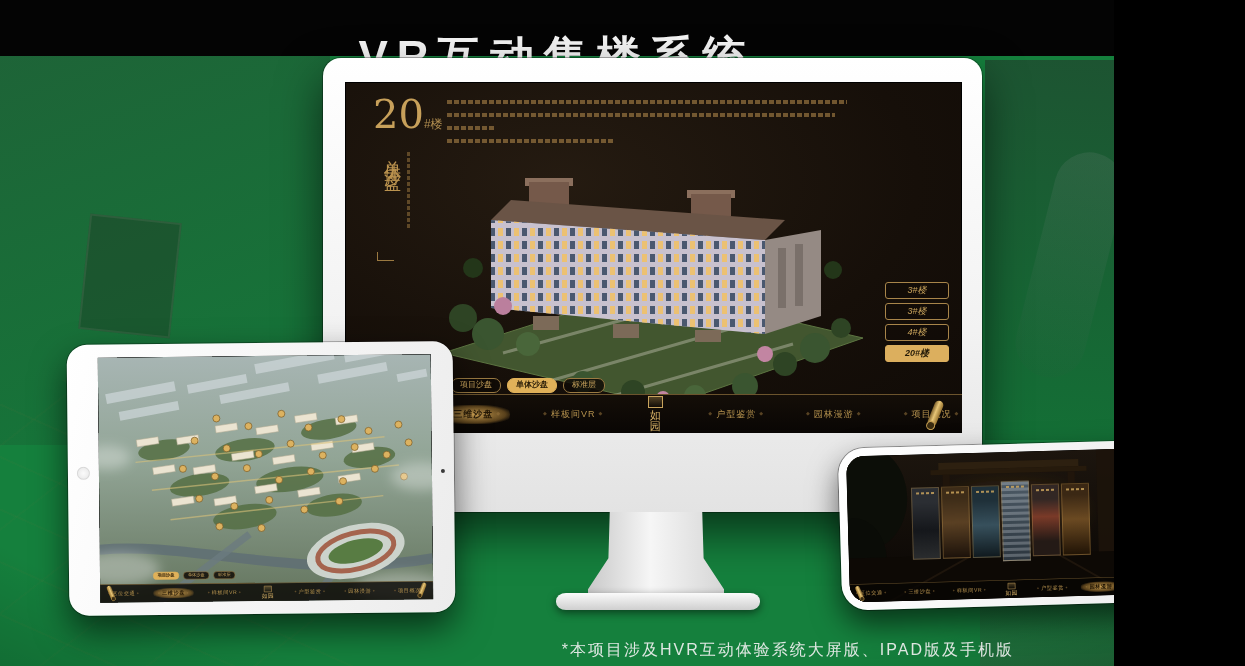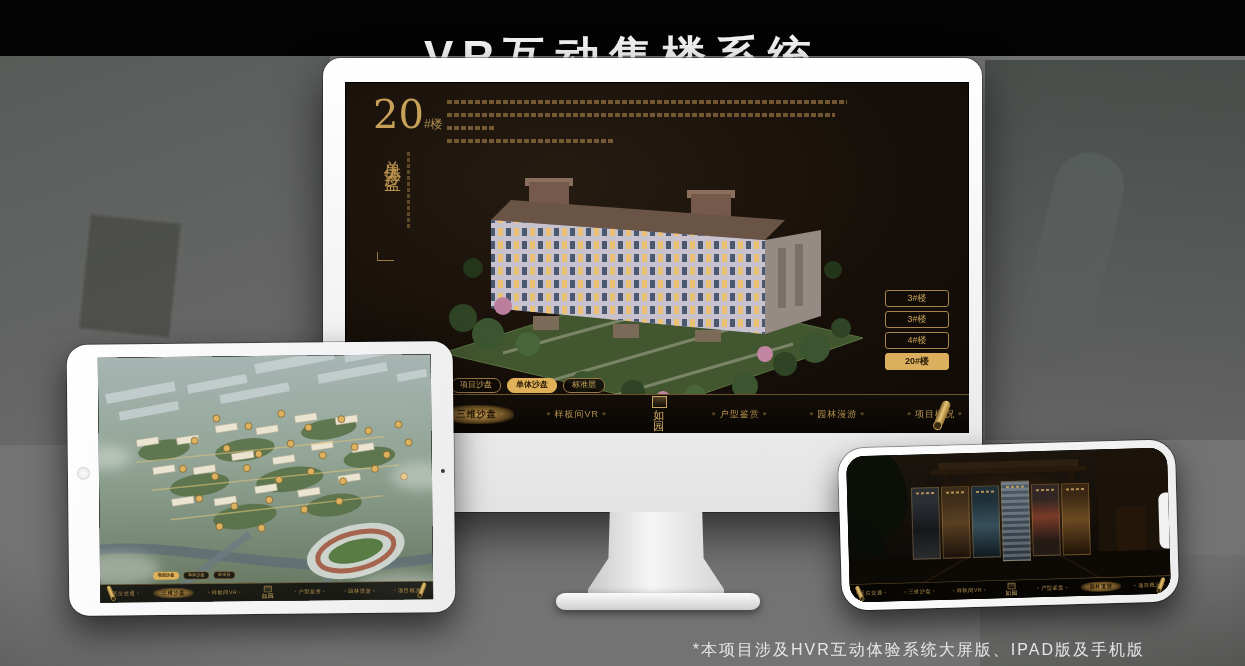--- a/index.html
+++ b/index.html
@@ -1,17 +1,17 @@
 <!DOCTYPE html>
 <html><head>
 <meta charset="utf-8">
 <style>
   html,body{margin:0;padding:0;background:#000;}
-  .stage{position:relative;width:1245px;height:666px;overflow:hidden;
-         background:#737373;font-family:"Liberation Sans",sans-serif;}
+  .stage{position:relative;width:1114px;height:666px;overflow:hidden;
+         background:#15803d;font-family:"Liberation Sans",sans-serif;}
 
   
   .bg{position:absolute;inset:0;}
   .bg .shard{position:absolute;}
   .sh-left{left:0;top:55px;width:330px;height:390px;
      background:linear-gradient(160deg,rgba(44,54,46,.38),rgba(14,19,15,.08));}
   .sh-right{left:985px;top:60px;width:260px;height:380px;
      background:linear-gradient(185deg,rgba(36,46,40,.55),rgba(12,16,12,.15));}
   .sh-river{left:1035px;top:150px;width:70px;height:230px;transform:rotate(14deg);
      background:linear-gradient(180deg,rgba(120,135,130,.18),rgba(60,70,66,.05));border-radius:40px;}
@@ -33,21 +33,21 @@
   .footnote{position:absolute;right:100px;top:640px;color:rgba(240,240,240,.92);
      font-size:16px;letter-spacing:2px;}
 
   
   .monitor-body{position:absolute;left:323px;top:58px;width:659px;height:454px;
      border-radius:18px 18px 10px 10px;
      background:linear-gradient(180deg,#ffffff 0%,#f2f2f2 60%,#e3e3e3 100%);
      box-shadow:0 0 0 1px rgba(0,0,0,.3),0 20px 45px rgba(0,0,0,.6);}
   .monitor-screen{position:absolute;left:22px;top:24px;width:617px;height:351px;overflow:hidden;
      background:radial-gradient(120% 120% at 35% 28%,#251b11 0%,#160f09 48%,#0c0805 100%);
-     box-shadow:inset 0 0 0 1px #000;padding-left:7px;}
+     box-shadow:inset 0 0 0 1px #000;}
   .monitor-neck{position:absolute;left:588px;top:512px;width:136px;height:84px;
      background:linear-gradient(90deg,#c9c9c9,#f6f6f6 46%,#d6d6d6);
      clip-path:polygon(16% 0,84% 0,85% 55%,100% 92%,100% 100%,0 100%,0 92%,15% 55%);}
   .monitor-base{position:absolute;left:556px;top:593px;width:204px;height:17px;
      border-radius:10px/8px;background:linear-gradient(180deg,#fafafa,#cfcfcf);
      box-shadow:0 3px 8px rgba(0,0,0,.5);}
 
   
   .m-headline{position:absolute;left:28px;top:12px;}
   .m-num{font-family:"DejaVu Serif",serif;font-size:40px;color:#c7a05a;line-height:1;}
@@ -58,21 +58,21 @@
      background:repeating-linear-gradient(180deg,rgba(150,115,60,.55) 0 4px,transparent 4px 6px);}
   .m-bracket{position:absolute;left:4px;top:158px;width:16px;height:8px;
      border-left:1px solid rgba(187,147,79,.8);border-bottom:1px solid rgba(187,147,79,.8);}
   .m-par{position:absolute;left:102px;top:18px;width:400px;}
   .m-par .ln{height:4px;margin-bottom:9px;
      background:repeating-linear-gradient(90deg,rgba(172,132,72,.6) 0 5px,transparent 5px 7px);}
   .ln1{width:100%}.ln2{width:97%}.ln3{width:12%}.ln4{width:42%}
 
   .m-building{position:absolute;left:88px;top:66px;}
 
-  .floor-btns{position:absolute;left:540px;top:208px;width:64px;}
+  .floor-btns{position:absolute;left:540px;top:200px;width:64px;font-style:italic;}
   .floor-btn{height:15px;line-height:14px;margin-bottom:4px;text-align:center;
      border:1px solid #a8854a;border-radius:3px;font-size:9px;color:#c8a35c;
      background:rgba(18,12,7,.85);}
   .floor-btn.active{background:#dcaf5e;color:#241a08;border-color:#dcaf5e;font-weight:700;}
 
   .sub-tabs{position:absolute;left:106px;top:296px;display:flex;gap:6px;}
   .pill{height:13px;line-height:12px;padding:0 8px;border:1px solid #9a7a42;border-radius:7px;
      font-size:8px;color:#c8a35c;background:rgba(15,10,6,.85);white-space:nowrap;}
   .pill.active{background:#e0b159;color:#2a1d08;border-color:#e0b159;font-weight:700;}
 

